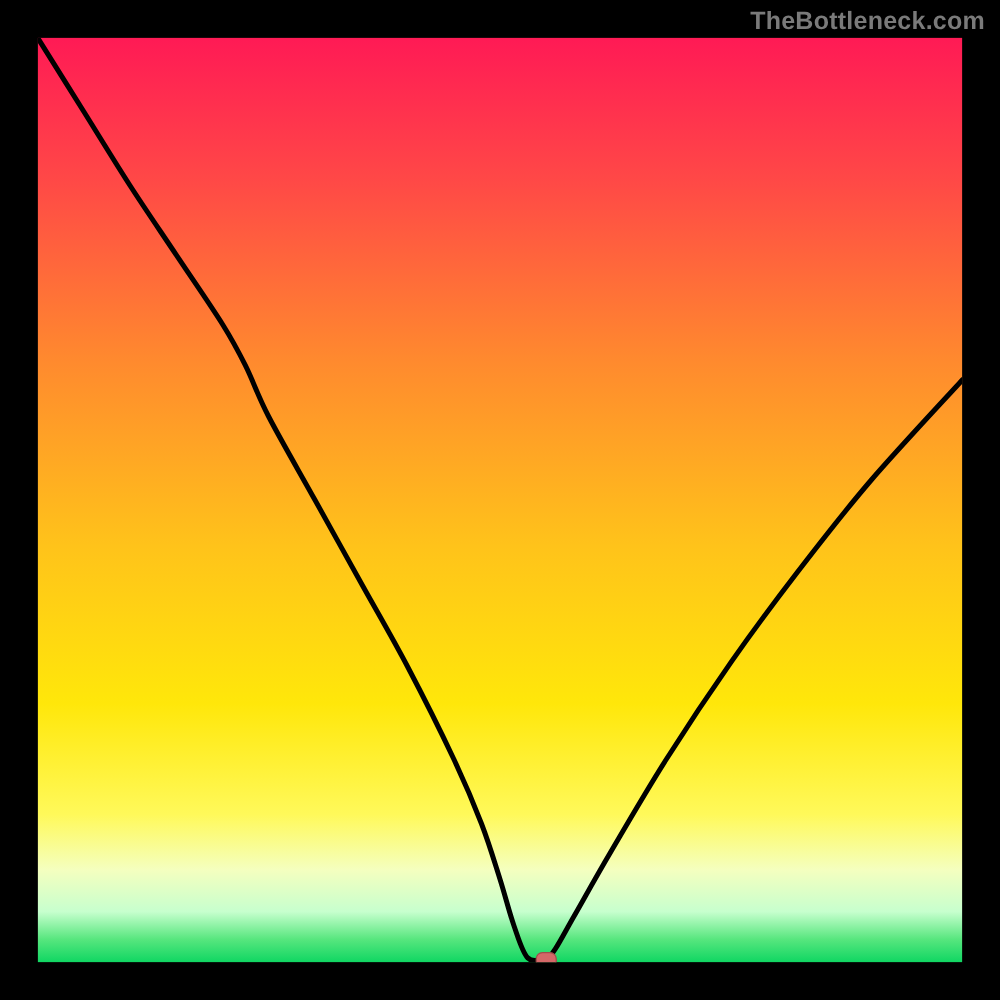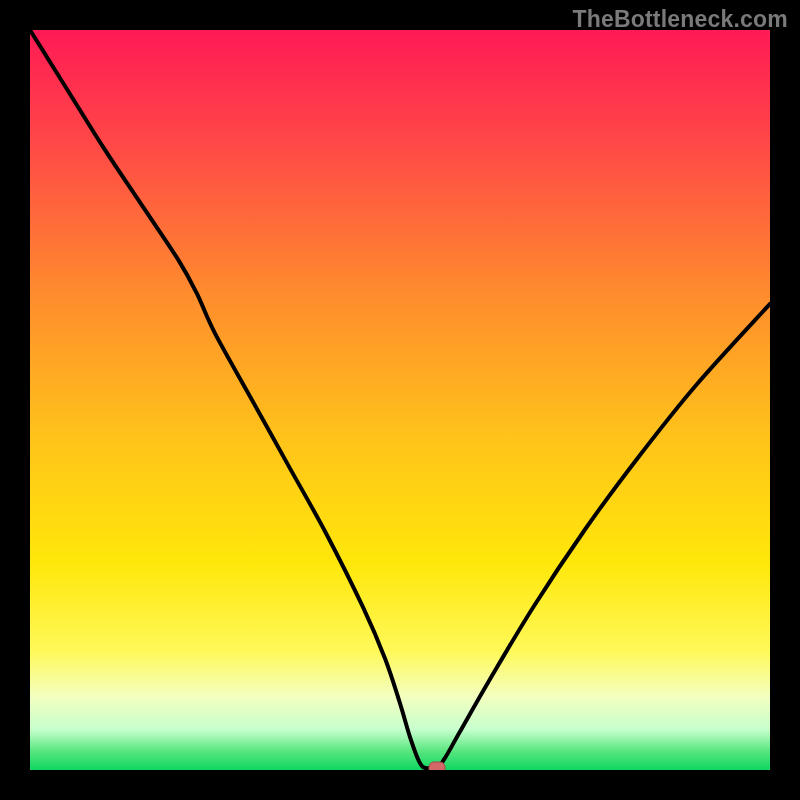--- a/index.html
+++ b/index.html
@@ -22,21 +22,21 @@
     top: 30px;
     width: 740px;
     height: 740px;
     overflow: hidden;
   }
   .watermark {
     position: absolute;
     top: 6px;
     right: 12px;
     font-family: Arial, Helvetica, sans-serif;
-    font-size: 23px;
+    font-size: 20px;
     font-weight: 600;
     color: #7a7a7a;
     letter-spacing: 0.2px;
     user-select: none;
   }
   svg {
     display: block;
     width: 100%;
     height: 100%;
   }

